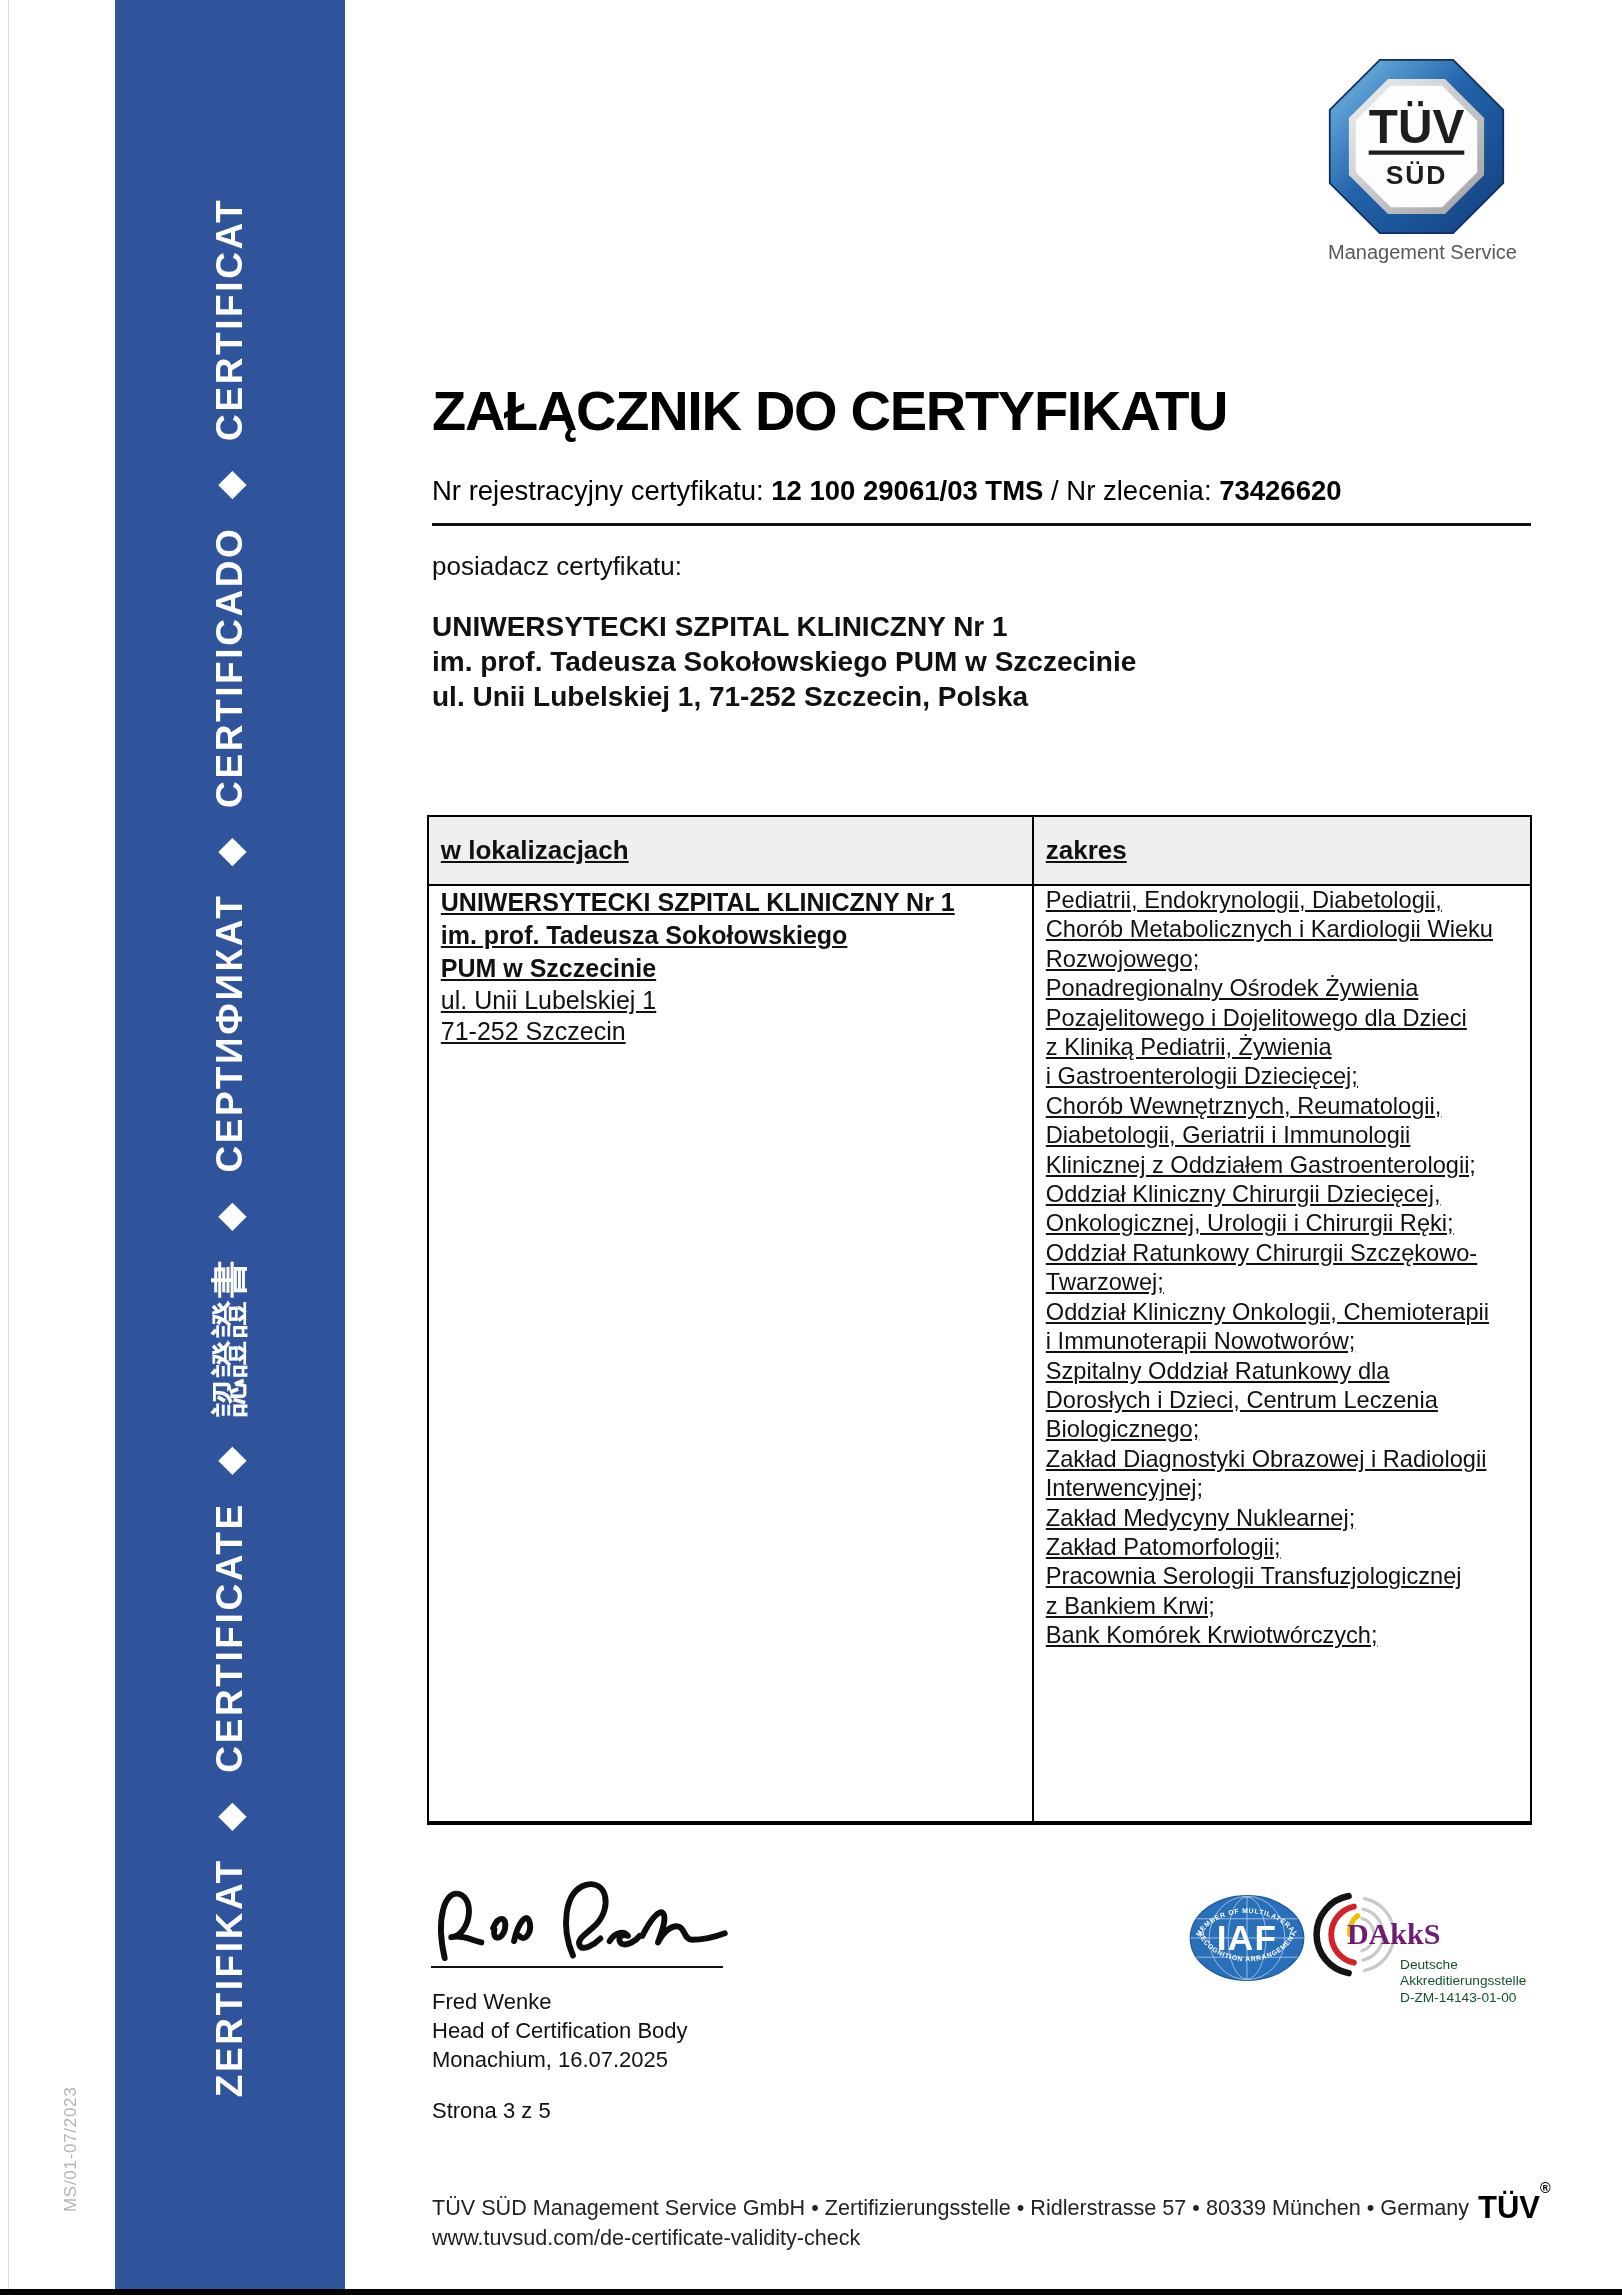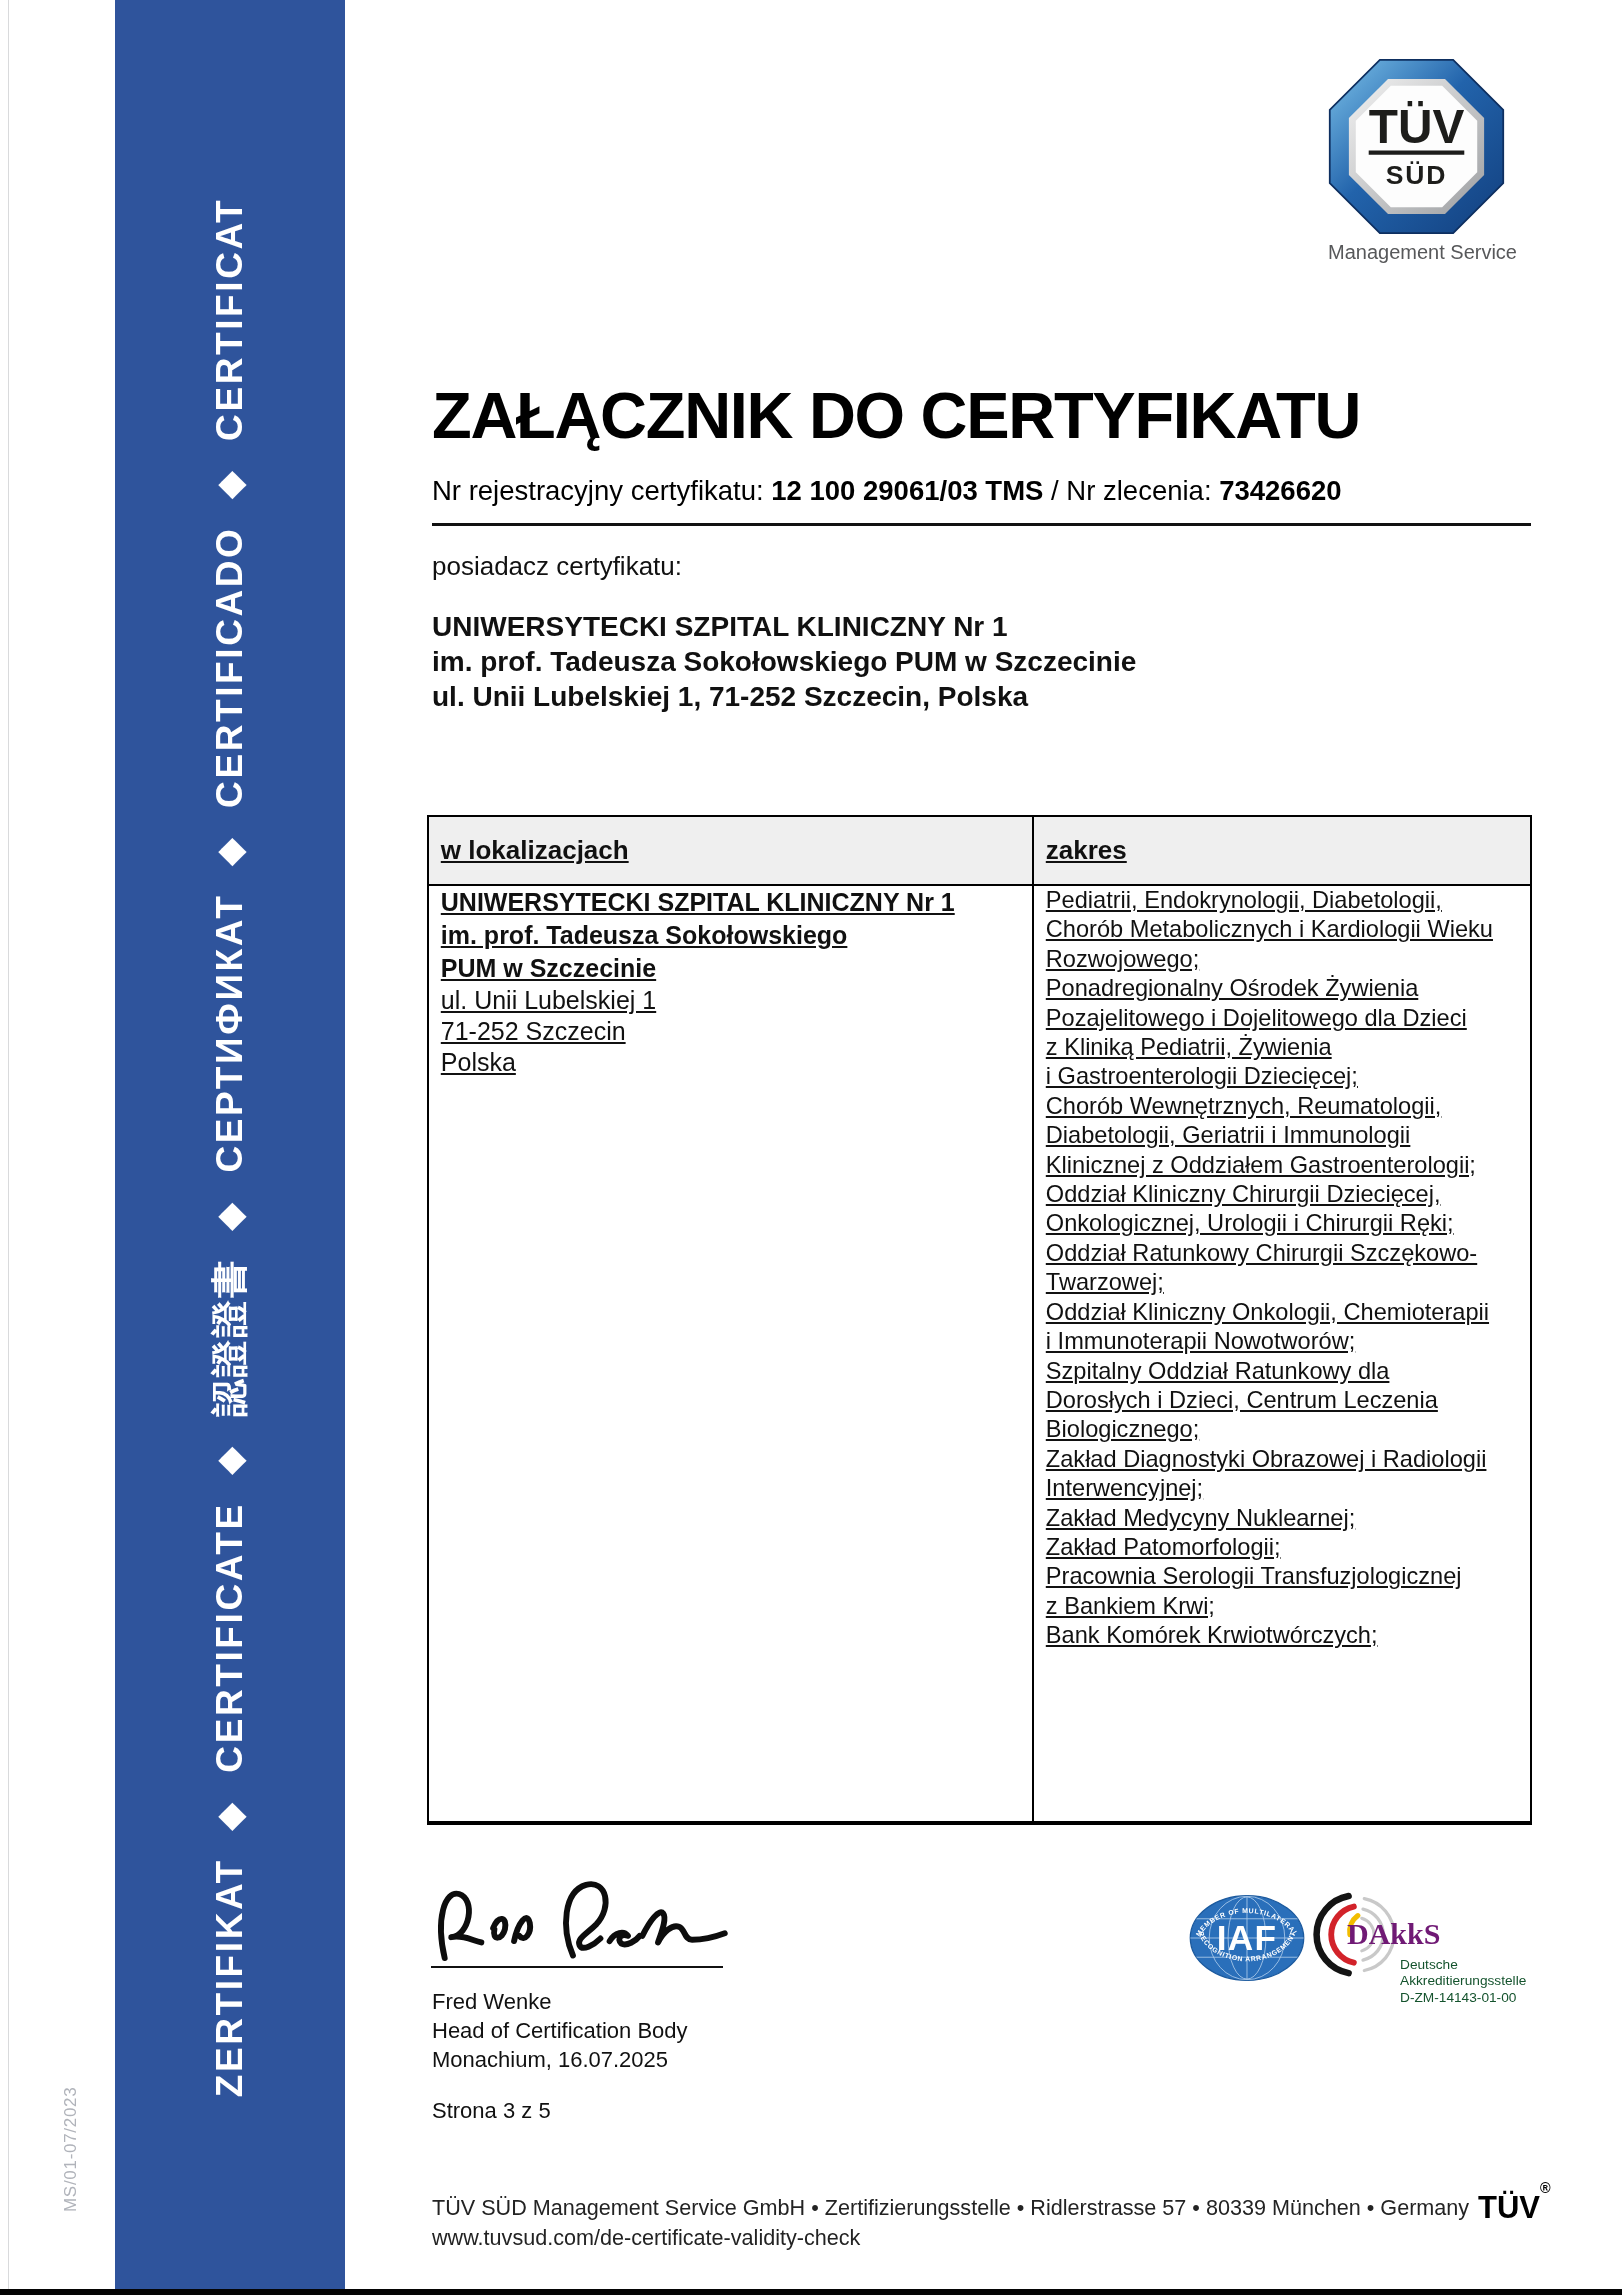--- a/index.html
+++ b/index.html
@@ -19,21 +19,21 @@
              color:#ffffff;font-weight:bold;font-size:37px;letter-spacing:2.6px;word-spacing:14.4px;}
   .side-code{left:88px;top:2178px;width:105px;height:34px;
              transform-origin:0 100%;transform:rotate(-90deg);
              font-size:17px;color:#b0b3ba;letter-spacing:0.7px;display:flex;align-items:center;}
 
   
   .tuv-logo{left:1328px;top:58px;width:177px;height:177px;}
   .mgmt{left:1328px;top:241px;width:177px;text-align:center;font-size:20px;color:#57585a;}
 
   
-  .title{left:432px;top:378px;font-size:65px;font-weight:bold;letter-spacing:-1.3px;color:#000;}
+  .title{left:432px;top:378px;font-size:56px;font-weight:bold;letter-spacing:-1.3px;color:#000;}
   .regline{left:432px;top:475px;font-size:27.5px;color:#000;}
   .regline b{font-weight:bold;}
   .rule{left:432px;top:523px;width:1099px;height:3.3px;background:#111;}
   .holder-intro{left:432px;top:551px;font-size:26px;}
   .holder{left:432px;top:609px;font-size:28px;font-weight:bold;line-height:35px;}
 
   
   .tbl{left:427px;top:815px;width:1105px;height:1010px;border:2px solid #000;border-bottom-width:4.6px;
        display:flex;flex-direction:column;box-sizing:border-box;text-decoration:underline;}
   .tbl-head{display:flex;height:67px;background:#efefef;border-bottom:2px solid #000;flex:none;}
@@ -118,21 +118,20 @@
     <div class="tbl-body">
       <div class="c1 vcenter">
         <div class="loc-bold">
             <div>UNIWERSYTECKI SZPITAL KLINICZNY Nr 1</div>
             <div>im. prof. Tadeusza Sokołowskiego</div>
             <div>PUM w Szczecinie</div>
           </div>
         <div class="loc-plain">
             <div>ul. Unii Lubelskiej 1</div>
             <div>71-252 Szczecin</div>
-            <div>Polska</div>
           </div>
       </div>
       <div class="c2 vcenter">
         <div class="scope">
             <div>Pediatrii, Endokrynologii, Diabetologii,</div>
             <div>Chorób Metabolicznych i Kardiologii Wieku</div>
             <div>Rozwojowego;</div>
             <div>Ponadregionalny Ośrodek Żywienia</div>
             <div>Pozajelitowego i Dojelitowego dla Dzieci</div>
             <div>z Kliniką Pediatrii, Żywienia</div>

